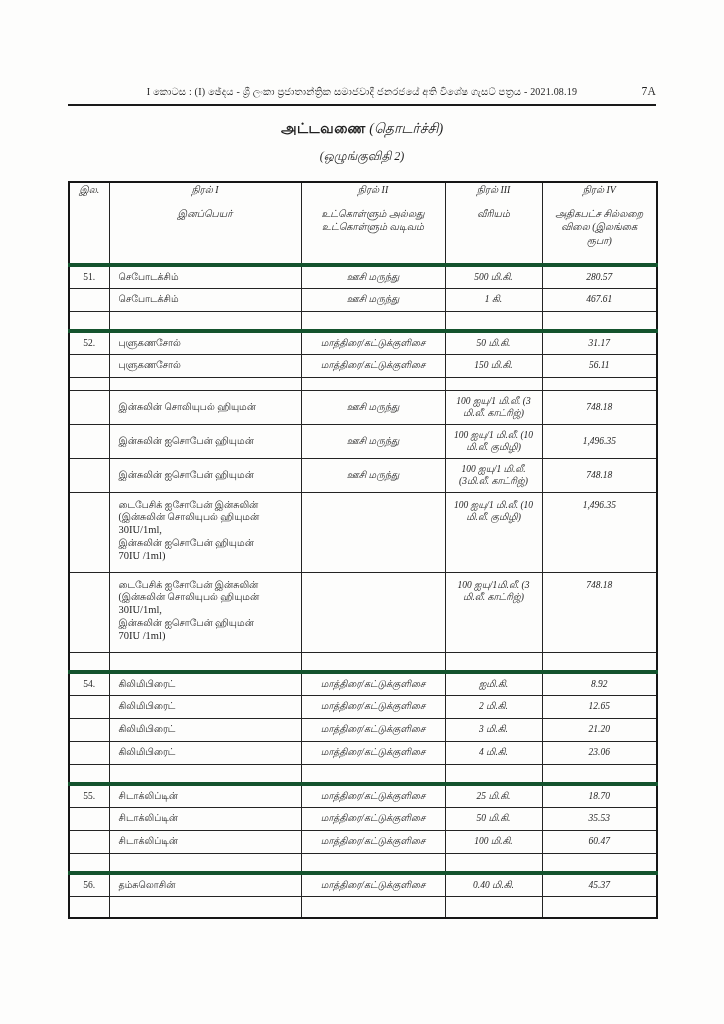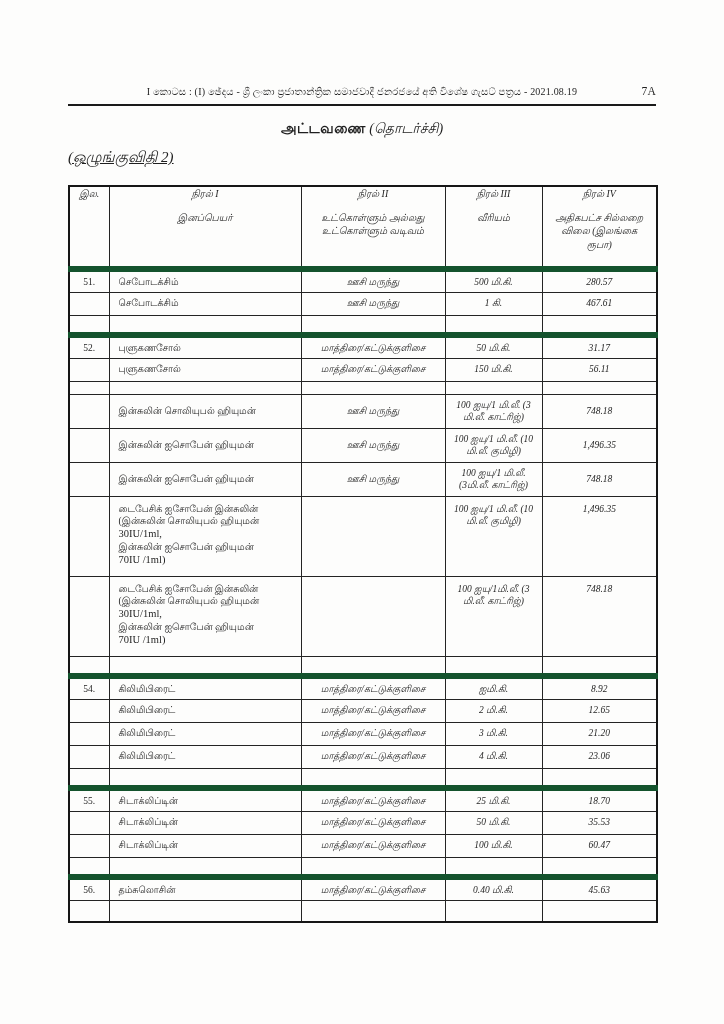--- a/index.html
+++ b/index.html
@@ -14,35 +14,35 @@
 
   
   .doc-header { border-bottom:2px solid #1a1a1a; padding-bottom:6px; }
   .h-line1 { position:relative; text-align:center; font-size:10px; letter-spacing:.2px; padding:0 26px; }
   .page-no { position:absolute; right:0; top:-1px; font-size:11.5px; }
   .h-line2 { text-align:center; font-style:italic; font-size:9px; margin-top:4px; letter-spacing:.2px; }
 
   .table-title { text-align:center; margin-top:15px; font-size:14px; }
   .t-main { font-weight:bold; letter-spacing:.5px; }
   .t-cont { font-style:italic; }
-  .regulation { text-align:left; font-style:italic; font-size:15px; margin-top:11px;text-decoration:underline; }
+  .regulation { text-align:center; font-style:italic; font-size:12px; margin-top:11px; }
 
   
   table.price { width:588px; margin-top:17px; border-collapse:collapse; table-layout:fixed; border:2px solid #161616; }
   .price th, .price td { border:1px solid #242424; overflow:hidden; }
   .price thead tr { height:83px; }
   .price th { vertical-align:top; font-weight:normal; font-style:italic; font-size:9.8px; text-align:center; line-height:1.35; }
   .col-label { margin-bottom:11px; }
   .col-sub { padding:0 6px; }
   .price td { font-size:9.5px; vertical-align:middle; line-height:1.3; }
   .c-no { text-align:center; }
   .c-name { text-align:left; padding-left:9px; padding-right:5px; }
   .c-form, .c-strength, .c-price { text-align:center; font-style:italic; }
   .c-strength { padding:1px 7px; }
-  tr.group-start td { border-top:6px solid #14532d; }
+  tr.group-start td { border-top:4px solid #14532d; }
   tr.tall td { vertical-align:top; padding-top:6px; }
   .latin { font-style:normal; font-size:10.5px; font-family:"Liberation Serif","DejaVu Serif",serif; }
 </style>
 </head>
 <body>
 
 <div class="page">
   <div class="content">
 
     <div class="doc-header">
@@ -278,21 +278,21 @@
             <td class="c-strength"></td>
             <td class="c-price"></td>
           </tr>
           <tr class="group-start" style="height: 23px;">
             <td class="c-no">56.</td>
             <td class="c-name">
               <div>தம்சுலொசின்</div>
             </td>
             <td class="c-form">மாத்திரை/கட்டுக்குளிசை</td>
             <td class="c-strength">0.40 மி.கி.</td>
-            <td class="c-price">45.63</td>
+            <td class="c-price">45.37</td>
           </tr>
           <tr style="height: 22px;">
             <td class="c-no"></td>
             <td class="c-name"></td>
             <td class="c-form"></td>
             <td class="c-strength"></td>
             <td class="c-price"></td>
           </tr>
         </tbody>
     </table>

